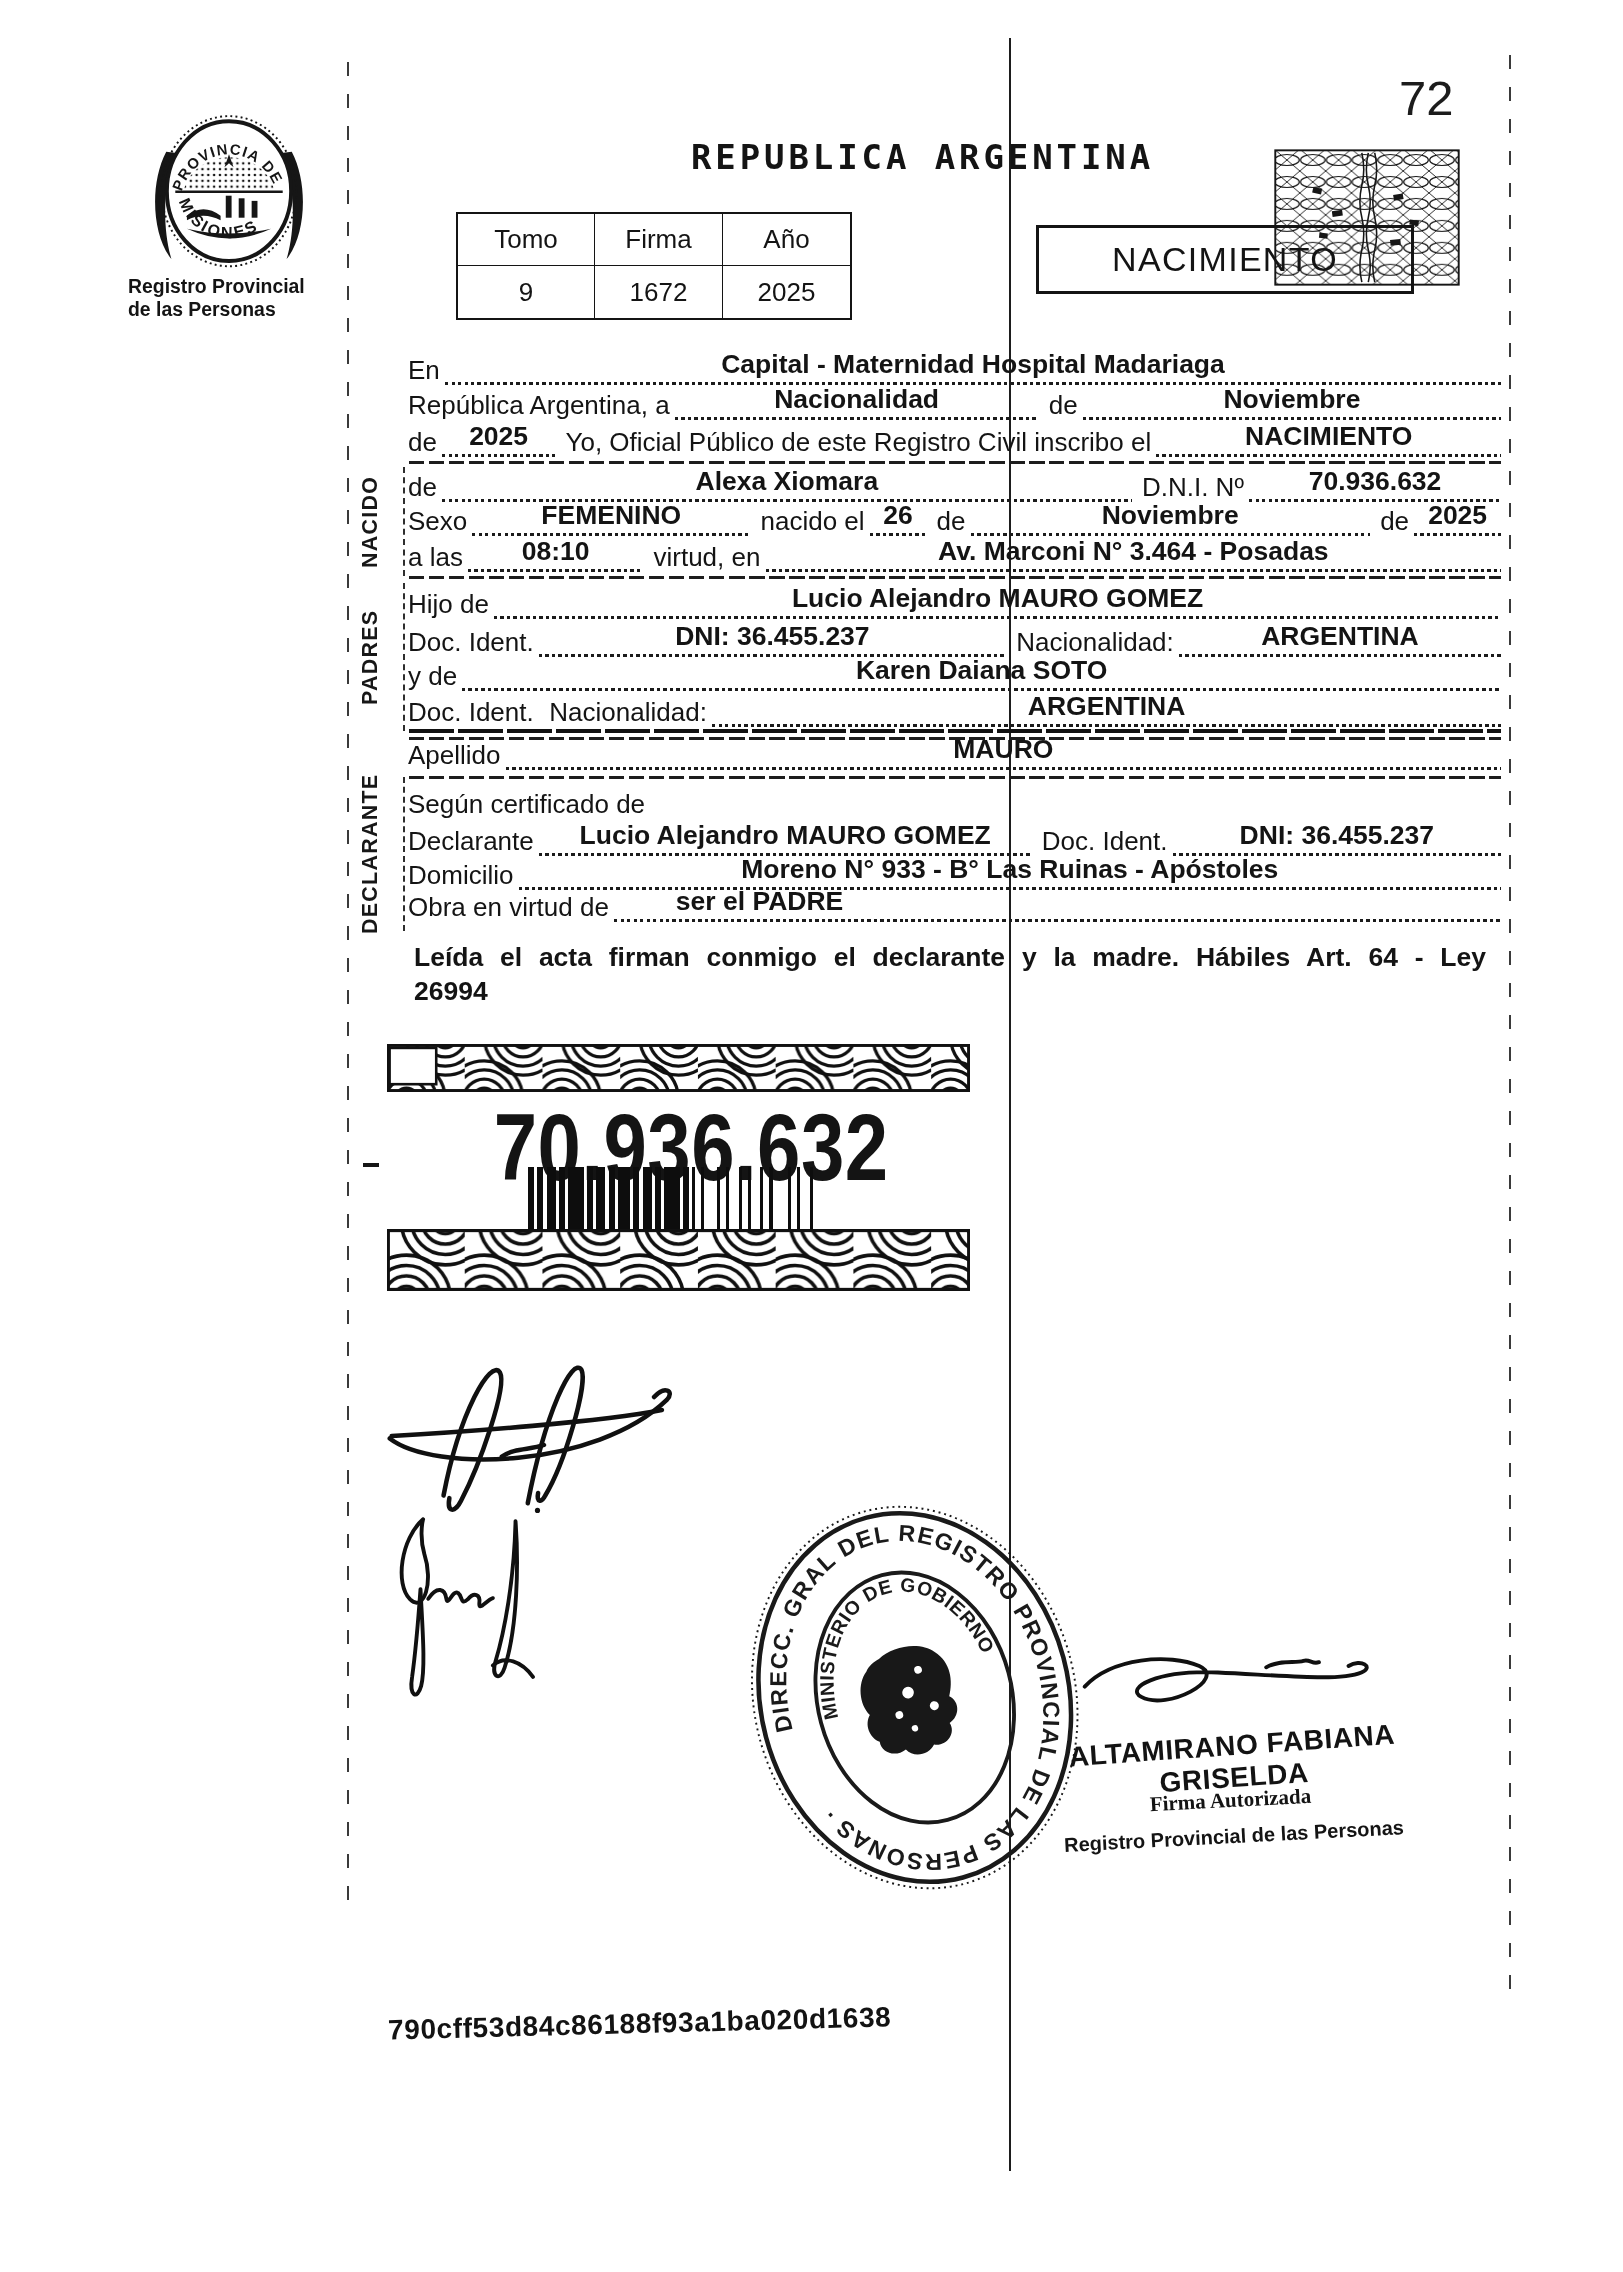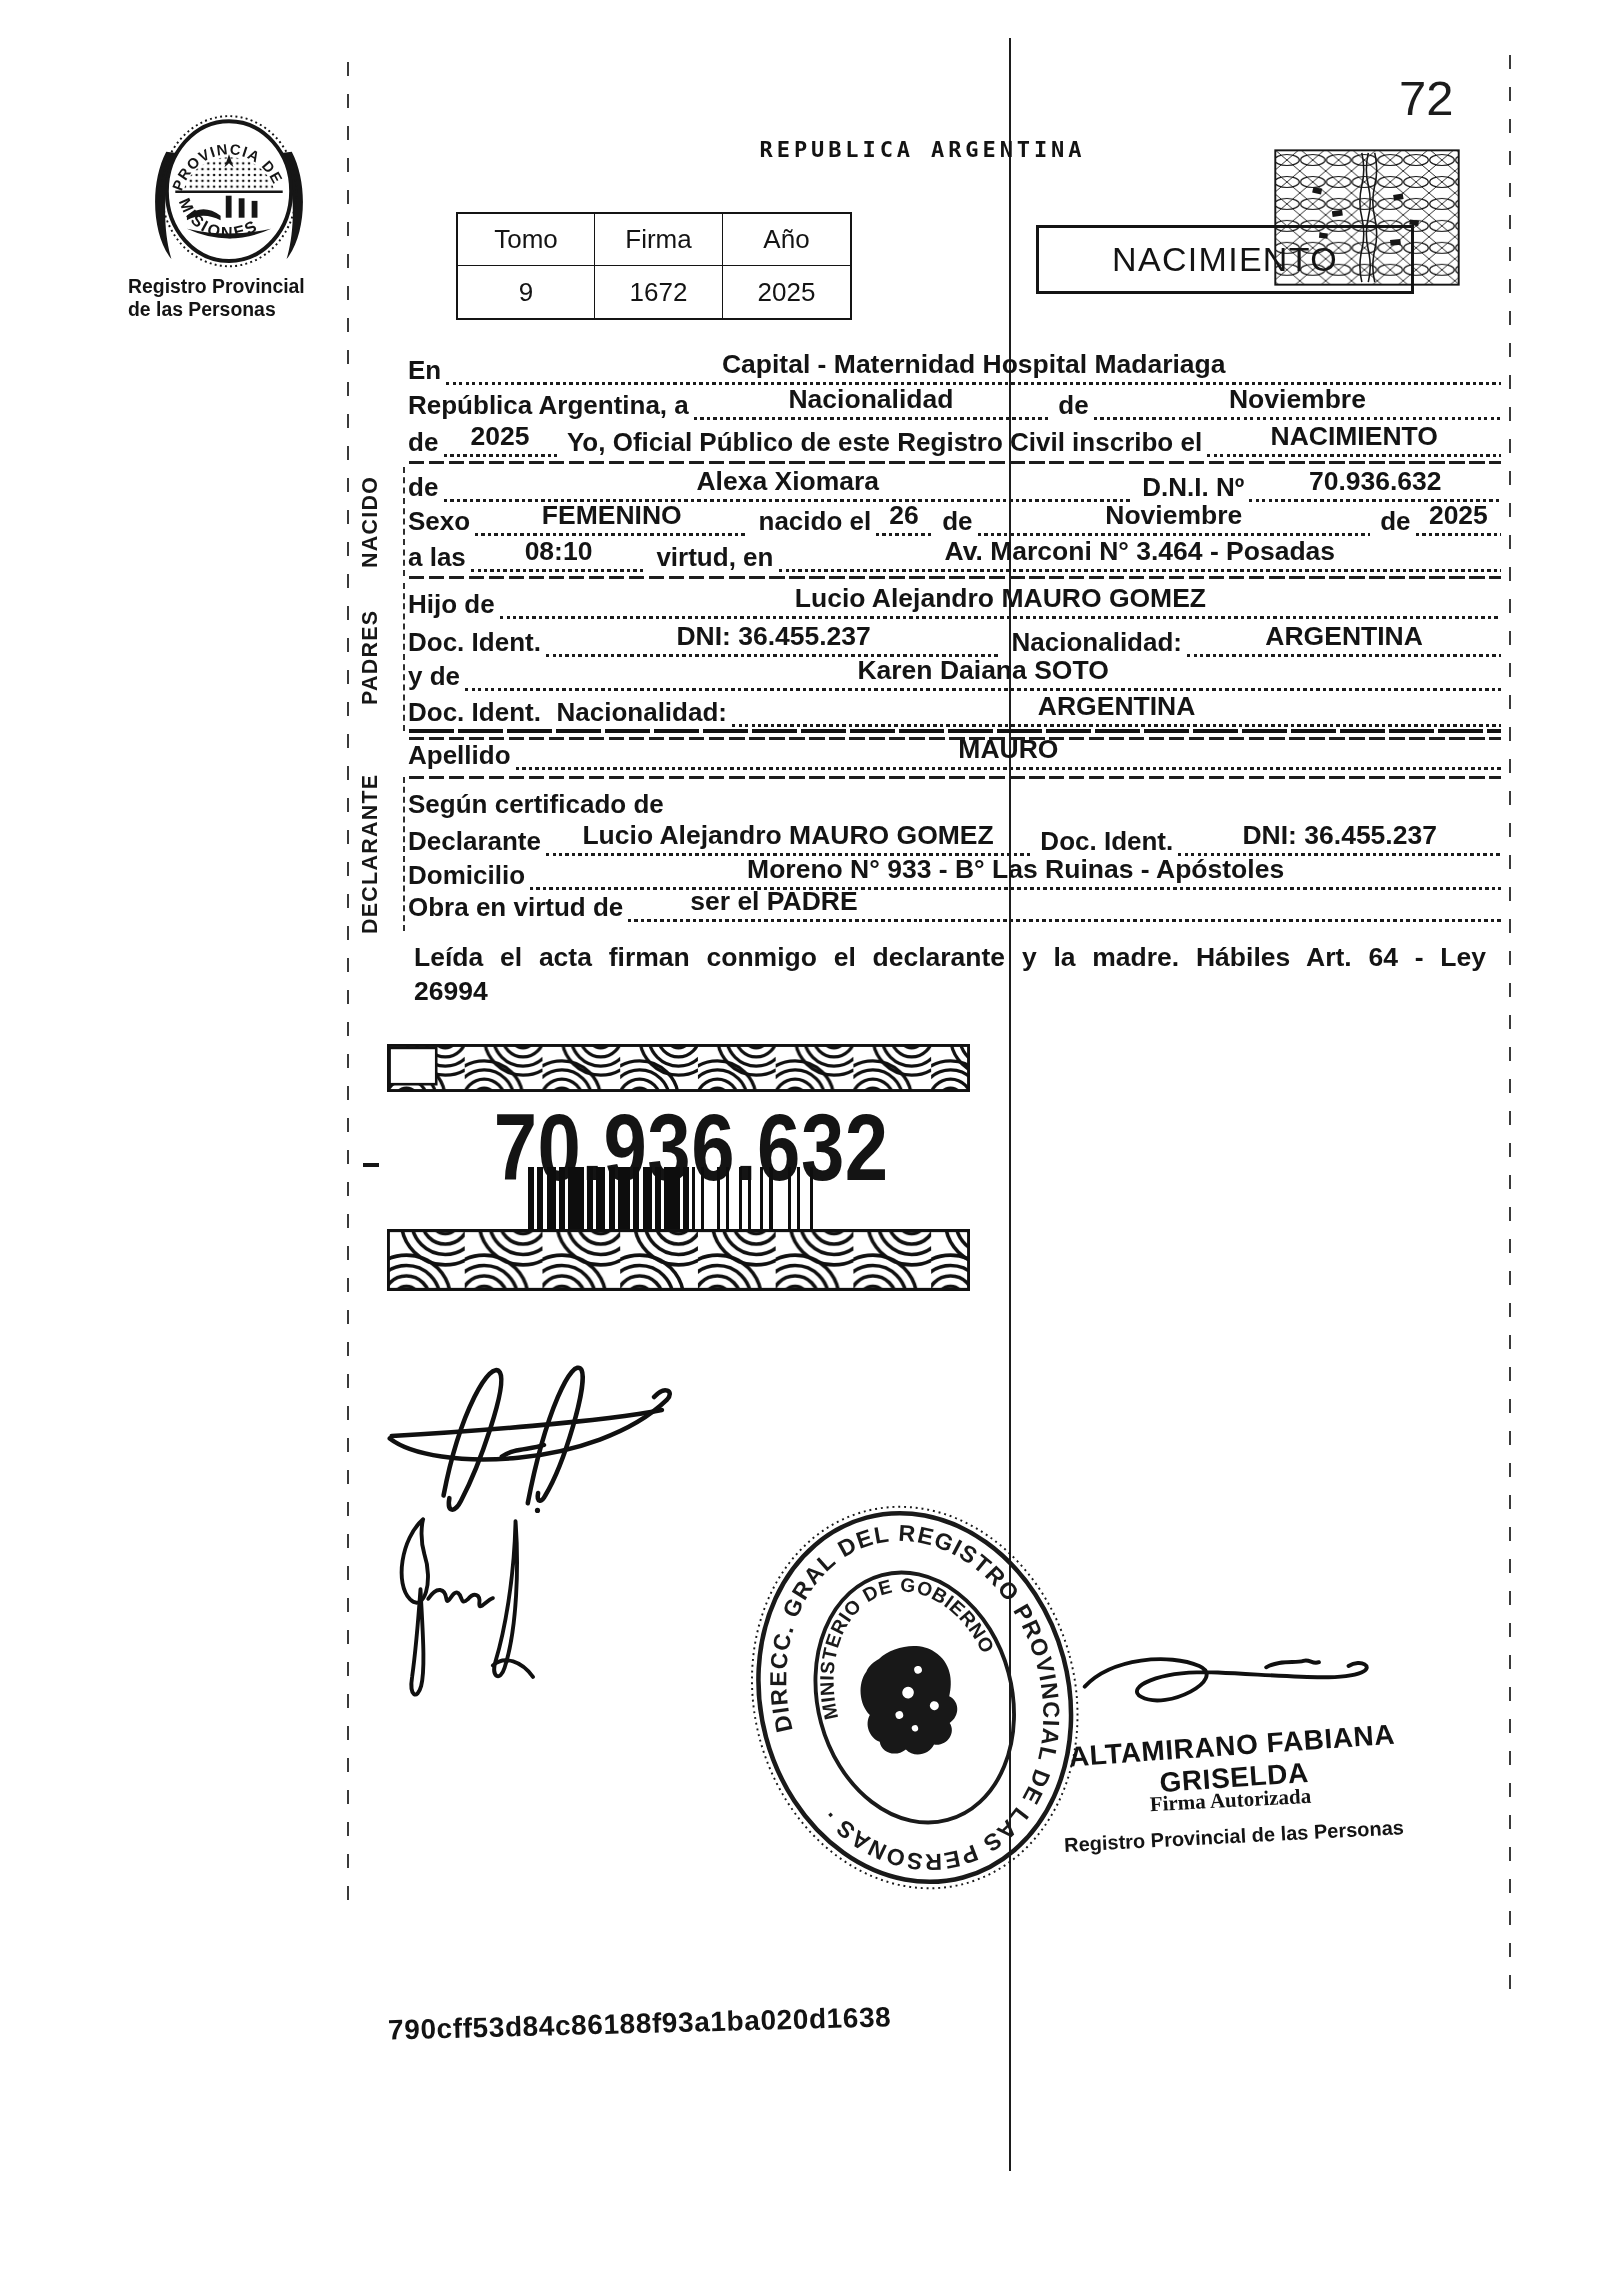--- a/index.html
+++ b/index.html
@@ -8,38 +8,38 @@
 
   
   .vline-center{position:absolute;left:1009px;top:38px;width:1.9px;height:2133px;background:#1d1d1d;}
   .vline-dashed{position:absolute;width:1.9px;background:repeating-linear-gradient(180deg,#3a3a3a 0 14.2px,transparent 14.2px 32px);}
   .vline-left{left:347px;top:62px;height:1845px;}
   .vline-right{left:1509px;top:55px;height:1936px;}
 
   
   .pagenum{position:absolute;left:1399px;top:70px;font-size:49px;font-weight:500;color:#1c1c1c;}
   .doc-title{position:absolute;left:599px;top:137px;width:647px;text-align:center;
-             font-family:"DejaVu Sans Mono",monospace;font-weight:bold;font-size:22px;letter-spacing:3.9px;}
+             font-family:"DejaVu Sans Mono",monospace;font-weight:bold;font-size:34px;letter-spacing:3.9px;}
   .seal-wrap{position:absolute;left:148px;top:109px;}
   .seal-caption{position:absolute;left:128px;top:275px;width:201px;text-align:left;
                 font-size:19.4px;font-weight:600;line-height:1.18;}
   .rtable{position:absolute;left:456px;top:212px;border:2.6px solid #141414;display:grid;
           grid-template-columns:137px 128px 127px;grid-auto-rows:52px;background:#fff;}
   .rcell{display:flex;align-items:center;justify-content:center;font-size:26px;
          border-right:1.9px solid #141414;border-bottom:1.9px solid #141414;}
   .rcell:nth-child(3n){border-right:none;}
   .rcell.bottom{border-bottom:none;}
   .sec-stamp{position:absolute;left:1274px;top:149px;}
   .type-box{position:absolute;left:1036px;top:225px;width:372px;height:63px;border:3.2px solid #141414;
             display:flex;align-items:center;justify-content:center;font-size:34px;font-weight:500;letter-spacing:1.3px;}
 
   
   .fline{position:absolute;left:408px;width:1093px;height:40px;display:flex;align-items:flex-end;
          font-size:26px;line-height:1;}
-  .lbl{white-space:nowrap;padding:0 5.2px 1.3px 0;font-weight:bold;}
+  .lbl{white-space:nowrap;padding:0 5.2px 1.3px 0;}
   .lbl.mid{padding:0 5.2px 1.3px 10.4px;}
   .fill{position:relative;text-align:center;min-width:23px;}
   .fill::after{content:"";position:absolute;left:0;right:0;bottom:-1.3px;height:3.2px;
                background:repeating-linear-gradient(90deg,#1b1b1b 0 3.2px,transparent 3.2px 6.5px);}
   .val{display:inline-block;font-weight:700;font-size:26.5px;padding:0 3.9px 6.5px;white-space:nowrap;}
   .grow{flex:1 1 0;margin-top:40px;}
 
   .sep{position:absolute;left:409px;width:1092px;height:3.2px;
        background:repeating-linear-gradient(90deg,#1d1d1d 0 15.5px,transparent 15.5px 20px);}
   .sep.heavy{height:3.9px;background:repeating-linear-gradient(90deg,#111 0 45px,transparent 45px 49px);}

